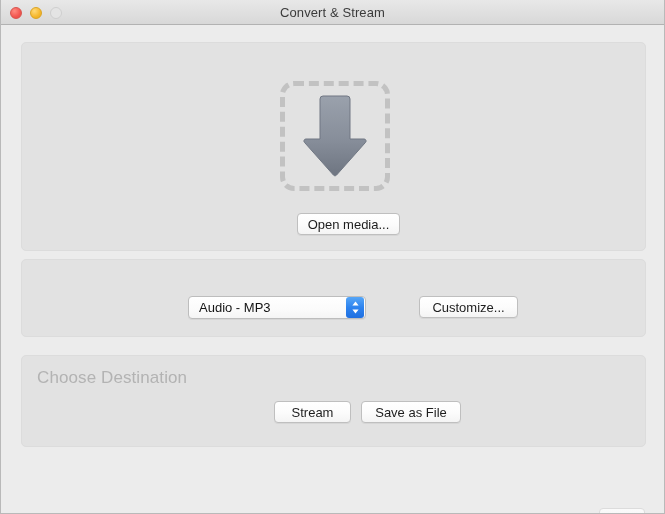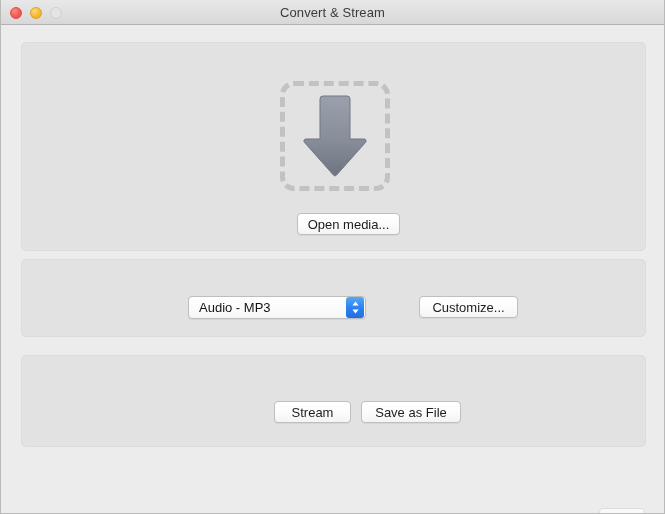--- a/index.html
+++ b/index.html
@@ -261,20 +261,21 @@
             <path d="M4.5 1.5 L7.6 5.4 H1.4 Z" fill="#ffffff"></path>
             <path d="M4.5 13.5 L1.4 9.6 H7.6 Z" fill="#ffffff"></path>
           </svg>
         </div>
       </div>
 
       <div class="btn" id="customize-button">Customize...</div>
     </div>
 
     <div class="panel" id="panel-dest">
+      <div class="panel-heading">Choose Destination</div>
 
       <div class="btn" id="save-file-button">Save as File</div>
       <div class="btn" id="stream-button">Stream</div>
     </div>
 
     <div class="btn disabled" id="go-button">Go!</div>
 
   </div>
 </div>
 

